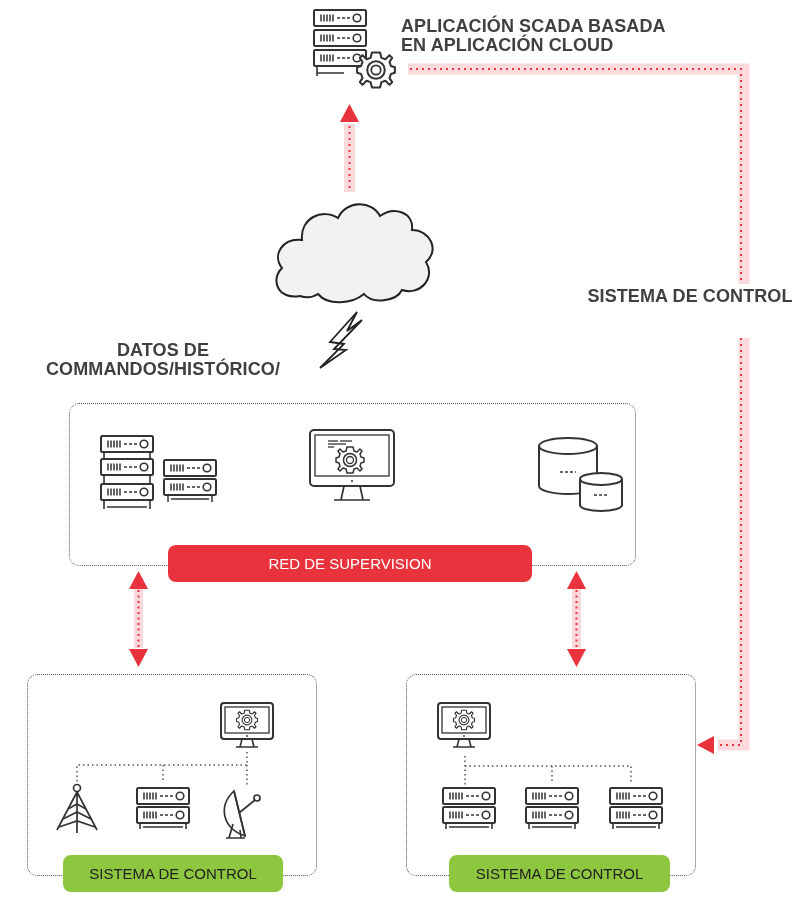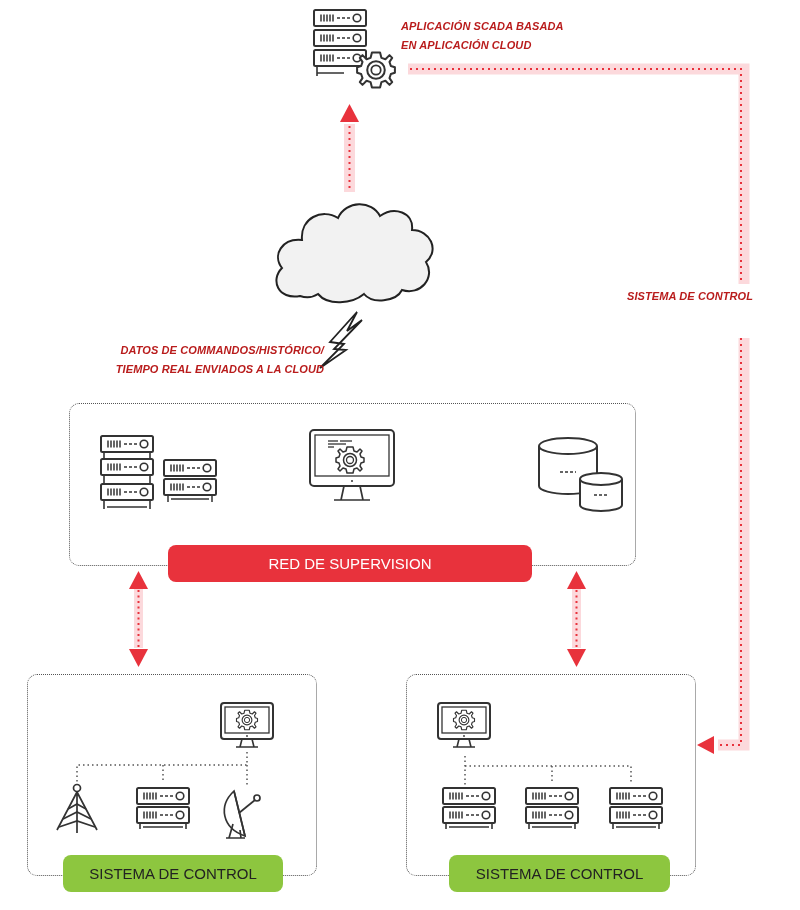--- a/index.html
+++ b/index.html
@@ -1,18 +1,18 @@
 <!DOCTYPE html>
 <html><head>
 <meta charset="utf-8">
 <style>
   html, body { margin:0; padding:0; background:#ffffff; }
   body { width:800px; height:910px; position:relative; overflow:hidden; font-family:"Liberation Sans", sans-serif; }
   .abs { position:absolute; }
-  .red-label { color:#b91c1c; font-weight:bold; font-size:11px; line-height:19px; letter-spacing:0.1px;font-style:italic; }
+  .red-label { color:#404040; font-weight:bold; font-size:18px; line-height:19px; letter-spacing:0.1px; }
   .pill { position:absolute; border-radius:8px; color:#ffffff; font-size:15px; display:flex; align-items:center; justify-content:center; }
   .pill-red { background:#e8323c; color:#ffffff; }
   .pill-green { background:#8dc63f; color:#222222; }
   .dotted-box { position:absolute; border:1.5px dotted #555; border-radius:10px; box-sizing:border-box; }
   svg { position:absolute; left:0; top:0; overflow:visible; }
 </style>
 </head>
 <body>
 
 <svg width="800" height="910">
@@ -180,19 +180,18 @@
   <span>SISTEMA DE CONTROL</span>
 </div>
 <div class="pill pill-green" style="left:449px; top:855px; width:221px; height:37px;">
   <span>SISTEMA DE CONTROL</span>
 </div>
 
 <div class="abs red-label" style="left:401px; top:17px;">
   <div>APLICACIÓN SCADA BASADA</div>
   <div>EN APLICACIÓN CLOUD</div>
 </div>
-<div class="abs red-label" style="left:30px; top:341px; text-align:right; width:294px;">
+<div class="abs red-label" style="left:16px; top:341px; text-align:center; width:294px;">
   <div>DATOS DE COMMANDOS/HISTÓRICO/</div>
-  <div>TIEMPO REAL ENVIADOS A LA CLOUD</div>
 </div>
 <div class="abs red-label" style="left:580px; top:287px; width:220px; text-align:center;">
   <div>SISTEMA DE CONTROL</div>
 </div>
 
 </body></html>

